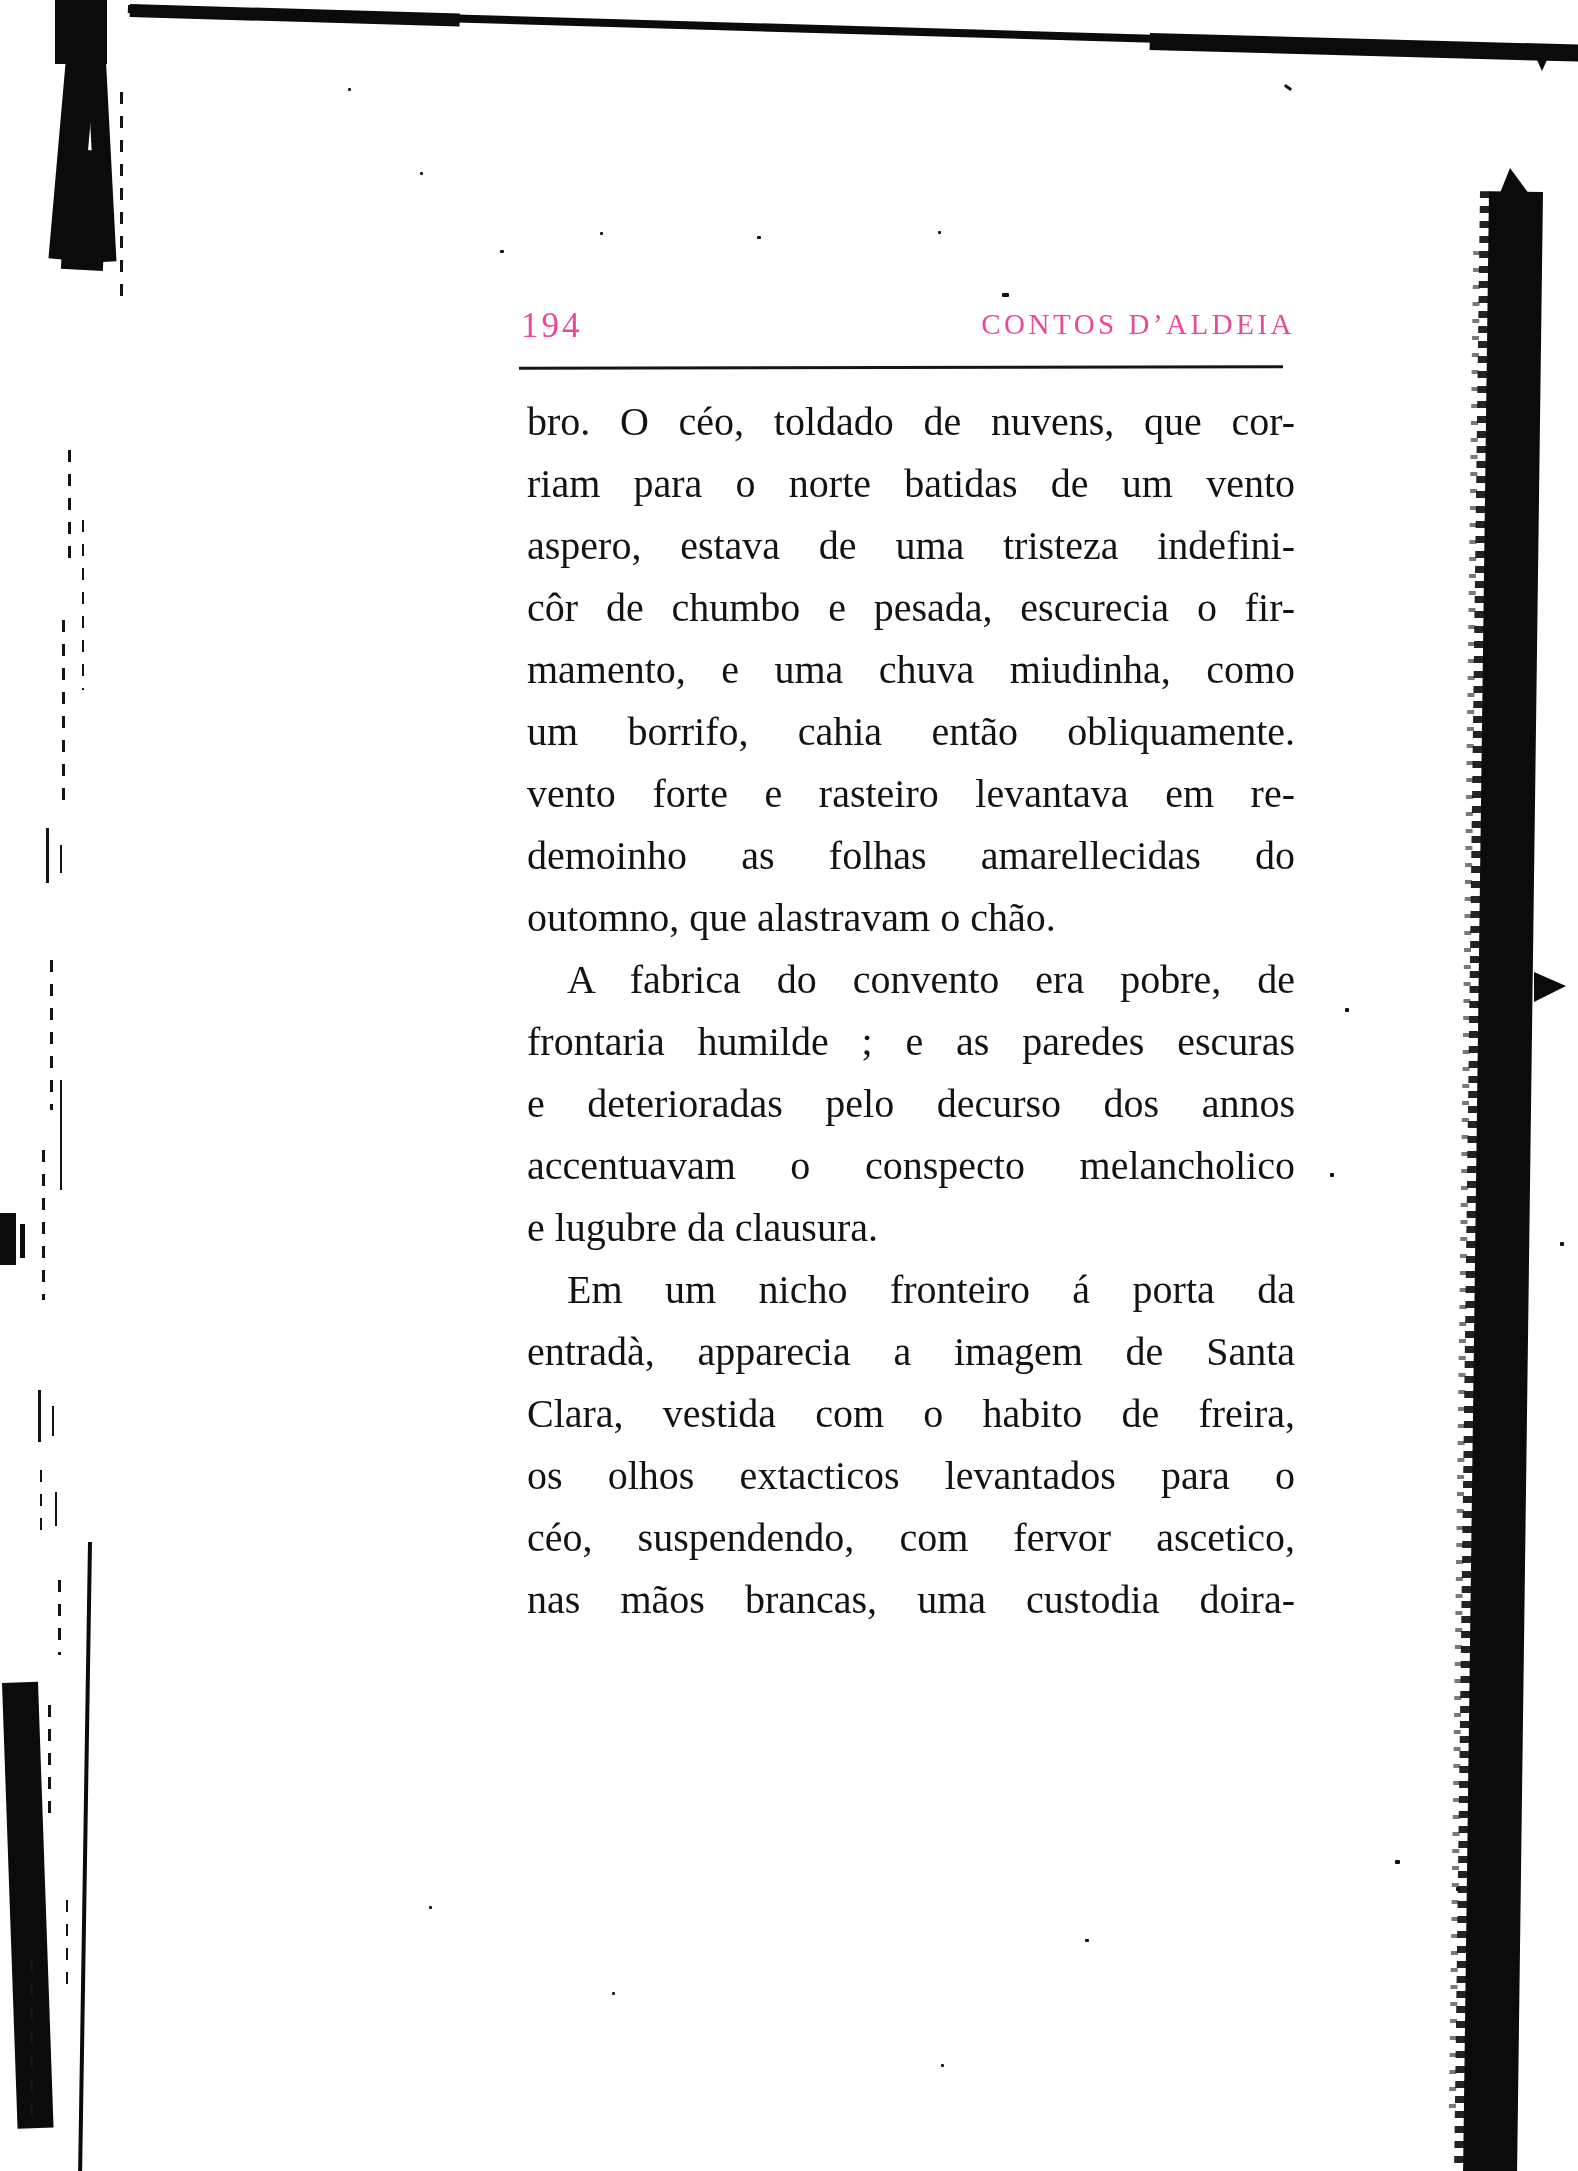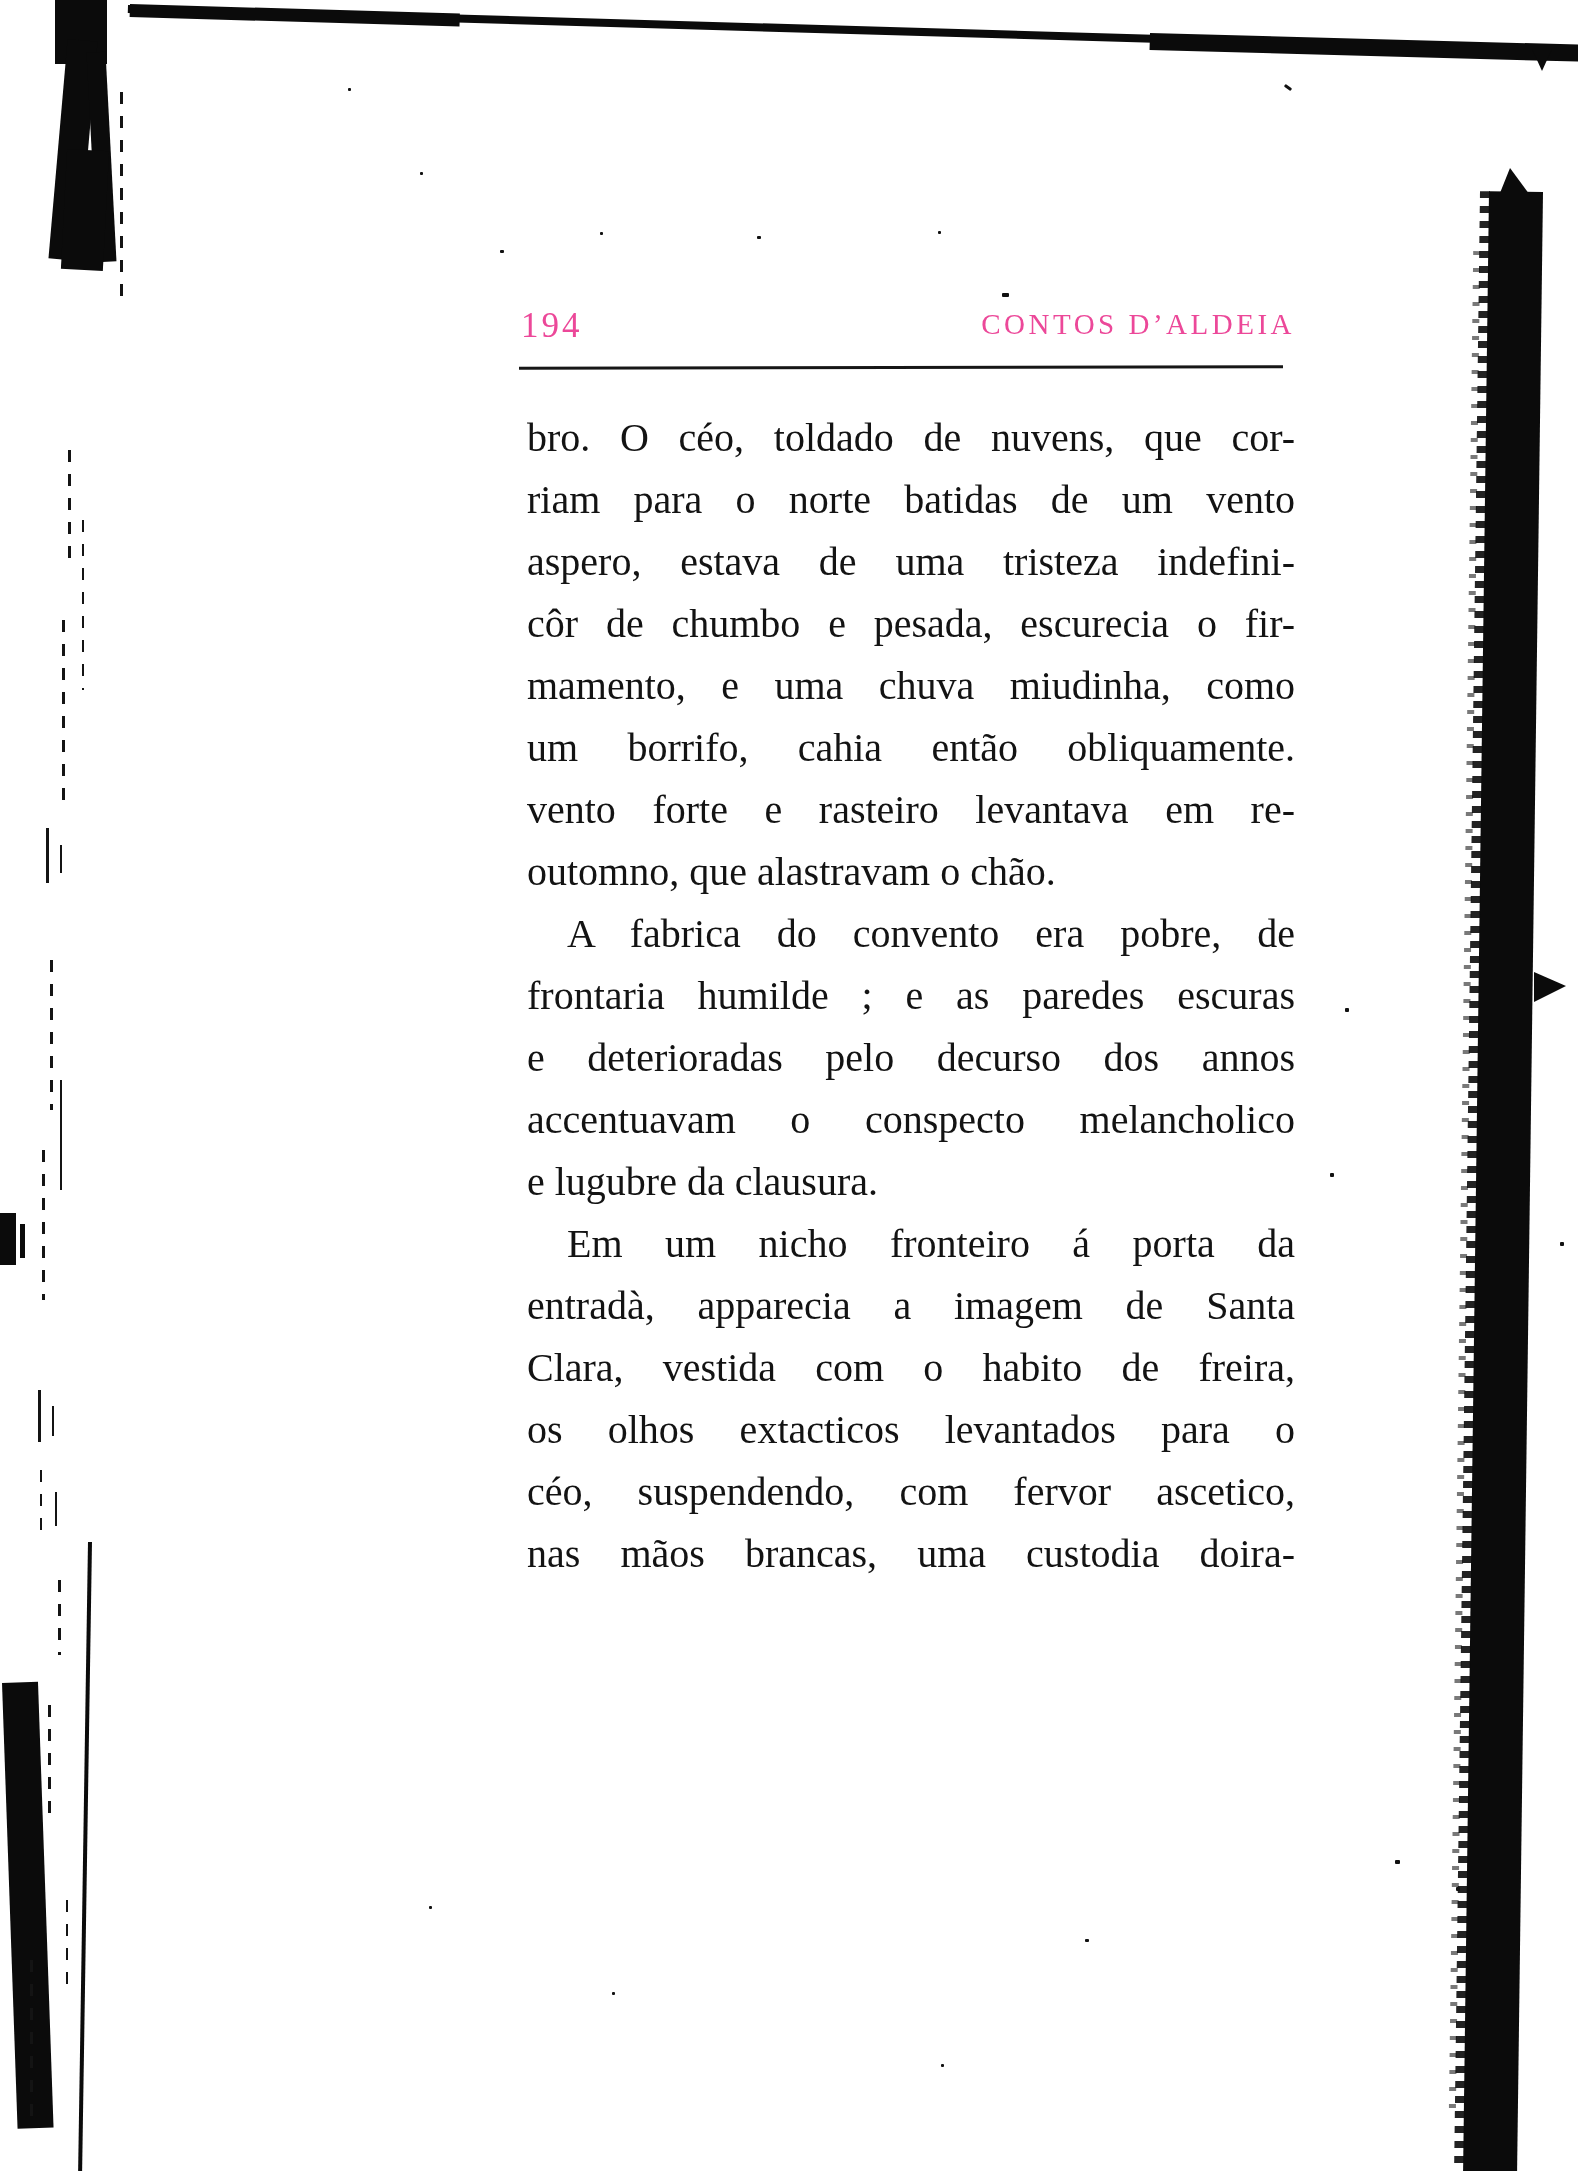--- a/index.html
+++ b/index.html
@@ -20,21 +20,21 @@
     font-size:29px; letter-spacing:3.5px; color:#ec4899;
   }
   .header-rule {
     position:absolute; left:519px; top:366px; width:764px; height:3px;
     background:#161616; transform:rotate(-0.12deg);
   }
 
   
   .body-text {
     position:absolute; left:527px; top:391px; width:768px;
-    font-size:40px; line-height:62px; color:#131313;margin-top:16px;
+    font-size:40px; line-height:62px; color:#131313;
   }
   .text-line { text-align:left; }
   .text-line.just { text-align:justify; text-align-last:justify; }
   .text-line.indent { text-indent:40px; }
 
   
   .art { position:absolute; background:#0b0b0b; }
 
   
   .top-line  { left:128px; top:5px;  width:1452px; height:8px;  transform:rotate(1.66deg); transform-origin:left top; }
@@ -99,20 +99,21 @@
   <div class="header-rule"></div>
 
   <div class="body-text">
       <div class="text-line just">bro. O céo, toldado de nuvens, que cor-</div>
       <div class="text-line just">riam para o norte batidas de um vento</div>
       <div class="text-line just">aspero, estava de uma tristeza indefini-</div>
       <div class="text-line just">côr de chumbo e pesada, escurecia o fir-</div>
       <div class="text-line just">mamento, e uma chuva miudinha, como</div>
       <div class="text-line just">um borrifo, cahia então obliquamente.</div>
       <div class="text-line just">vento forte e rasteiro levantava em re-</div>
+      <div class="text-line just">demoinho as folhas amarellecidas do</div>
       <div class="text-line">outomno, que alastravam o chão.</div>
       <div class="text-line just indent">A fabrica do convento era pobre, de</div>
       <div class="text-line just">frontaria humilde ; e as paredes escuras</div>
       <div class="text-line just">e deterioradas pelo decurso dos annos</div>
       <div class="text-line just">accentuavam o conspecto melancholico</div>
       <div class="text-line">e lugubre da clausura.</div>
       <div class="text-line just indent">Em um nicho fronteiro á porta da</div>
       <div class="text-line just">entradà, apparecia a imagem de Santa</div>
       <div class="text-line just">Clara, vestida com o habito de freira,</div>
       <div class="text-line just">os olhos extacticos levantados para o</div>

